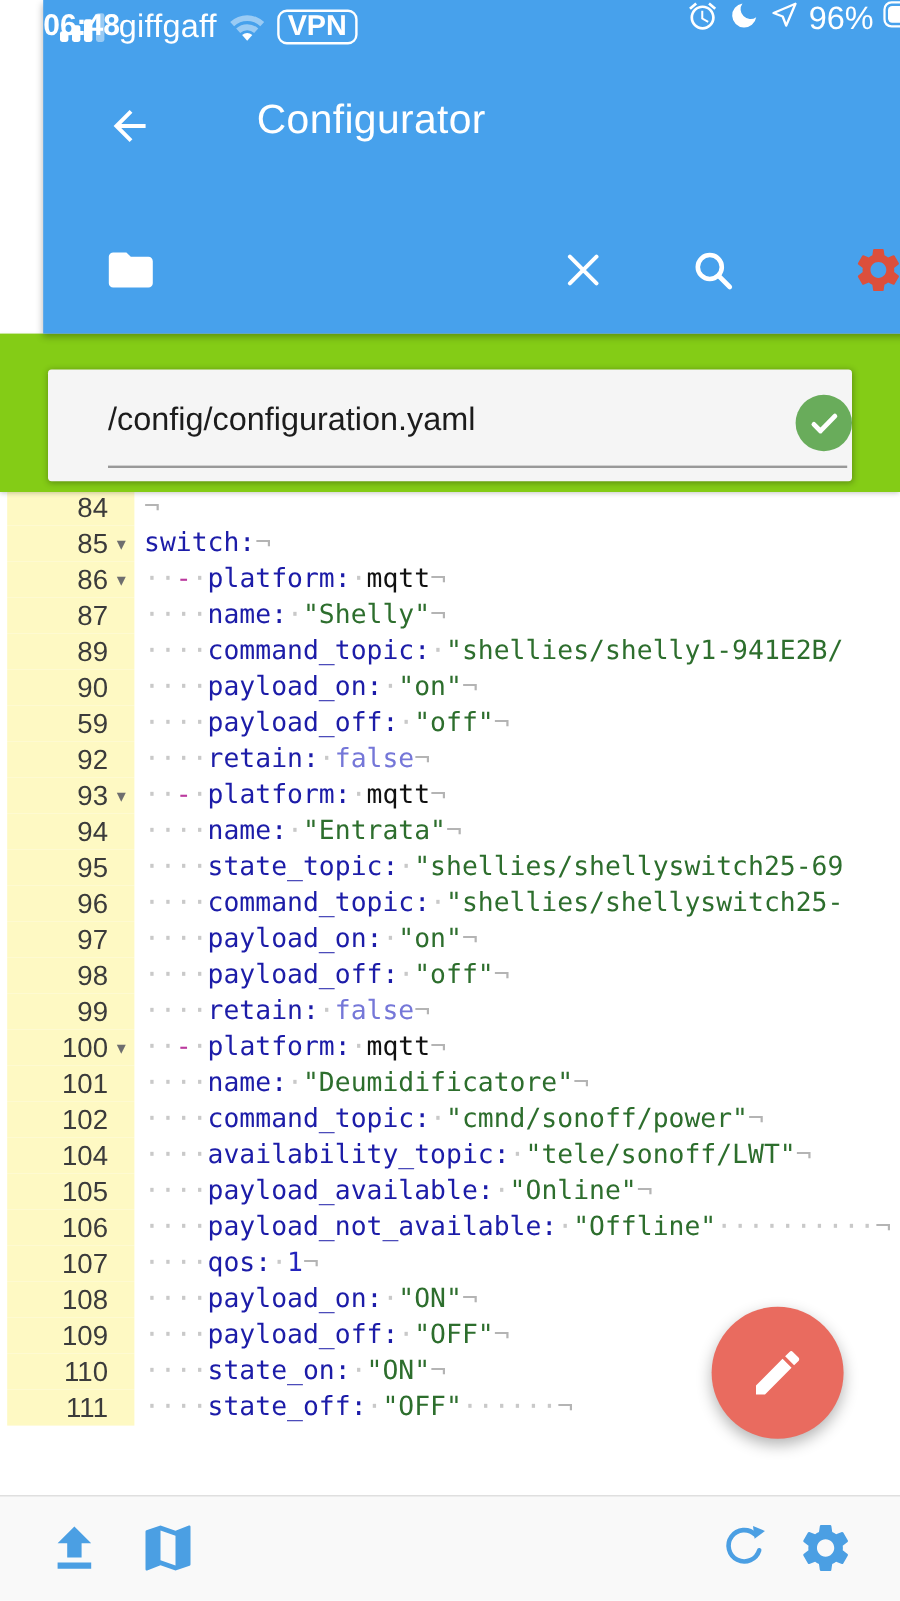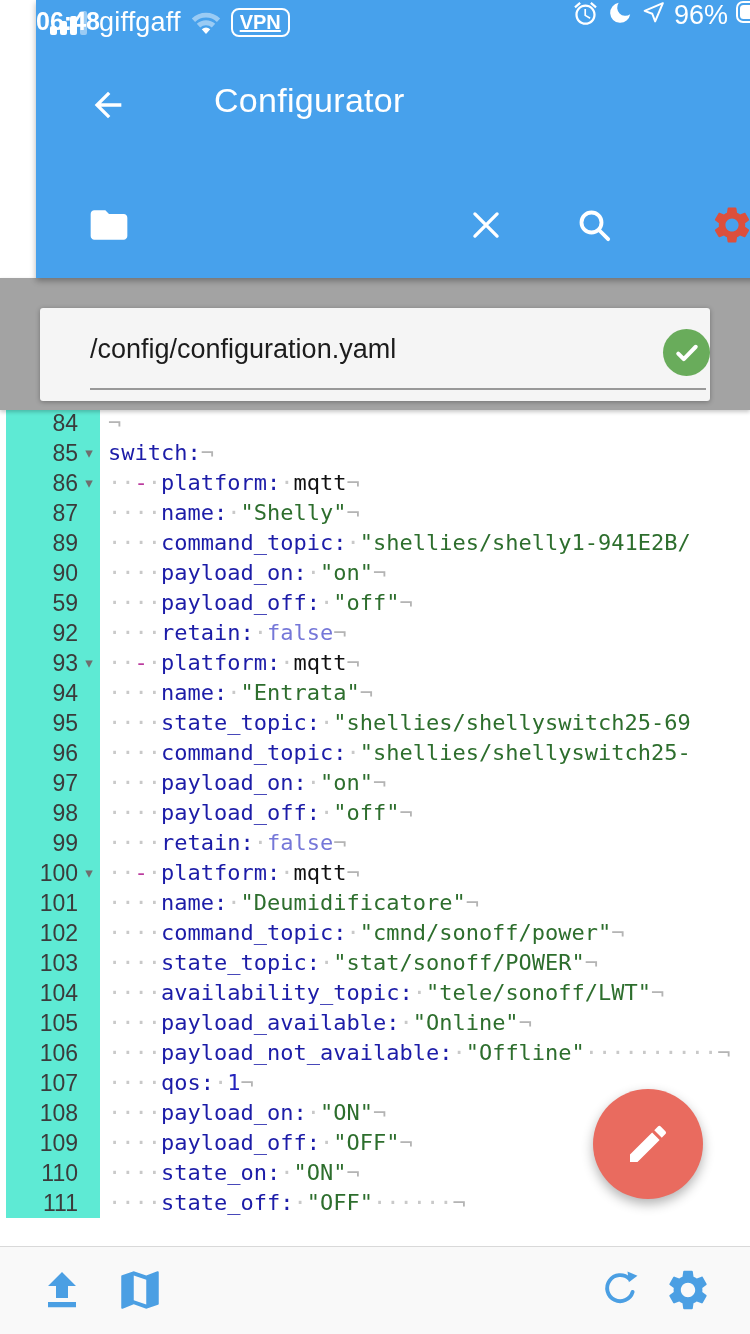--- a/index.html
+++ b/index.html
@@ -6,47 +6,47 @@
   body{
     width:750px;height:1334px;position:relative;overflow:hidden;background:#fff;
     font-family:"Liberation Sans", sans-serif;-webkit-font-smoothing:antialiased;
   }
   
   .bluehead{position:absolute;left:0;top:0;width:750px;height:278px;background:var(--app-blue,#47a1ec);
     box-shadow:0 3px 6px rgba(0,0,0,.3);z-index:5;margin-left:36px;}
   .statusbar{position:absolute;left:0;top:0;width:750px;height:45px;color:#fff;}
   .sb-left{position:absolute;left:13px;top:0;height:45px;display:flex;align-items:center;gap:8px;}
   .sb-carrier{font-size:27px;letter-spacing:.2px;}
-  .vpn-badge{border:2.5px solid #fff;border-radius:8px;font-size:20px;font-weight:600;
-    padding:1px 7px 2px 7px;line-height:22px;text-decoration:underline;}
+  .vpn-badge{border:2.5px solid #fff;border-radius:8px;font-size:24px;font-weight:600;
+    padding:1px 7px 2px 7px;line-height:22px;}
   .sb-time{position:absolute;left:0;right:0;top:7px;text-align:left;font-size:25px;font-weight:600;}
   .sb-right{position:absolute;right:10px;top:0;height:45px;display:flex;align-items:flex-start;gap:8px;}
   .sb-batt-pct{font-size:27px;}
   .appbar-backrow{position:absolute;left:0;top:45px;width:750px;height:120px;}
   .back-btn{position:absolute;left:50px;top:38px;width:44px;height:44px;display:flex;align-items:center;justify-content:center;cursor:pointer;}
   .app-title{position:absolute;left:178px;top:36px;font-size:34px;color:#fff;font-weight:400;letter-spacing:.3px;}
   .iconbtn{position:absolute;width:44px;height:44px;display:flex;align-items:center;justify-content:center;cursor:pointer;}
   .btn-folder{left:51px;top:203px;}
   .btn-close{left:428px;top:203px;}
   .btn-search{left:536px;top:203px;}
   .btn-settings-red{left:674px;top:203px;}
   
-  .filepanel{position:absolute;left:0;top:278px;width:750px;height:132px;background:#a3a3a3;
+  .filepanel{position:absolute;left:0;top:278px;width:750px;height:132px;background:#84cc16;
     box-shadow:0 2px 4px rgba(0,0,0,.22);z-index:4;}
   .pathcard{position:absolute;left:40px;top:30px;width:670px;height:93px;background:#f5f5f5;
     border-radius:3px;box-shadow:0 1px 5px rgba(0,0,0,.3);}
   .path-text{position:absolute;left:50px;top:26px;font-size:27px;color:#1c1c1c;}
   .path-underline{position:absolute;left:50px;top:80px;width:616px;height:2px;background:#999;}
   .check-badge{position:absolute;left:623px;top:21px;width:47px;height:47px;border-radius:50%;
     background:var(--check-green,#69ac5b);display:flex;align-items:center;justify-content:center;}
   
   .editor{position:absolute;left:0;top:410px;width:750px;height:836px;background:#fff;overflow:hidden;z-index:1;}
   .rows{margin-top:-2px;}
   .row{display:flex;height:30px;}
-  .gut{width:94px;margin-left:6px;background:#5eead4;display:flex;align-items:center;justify-content:flex-end;flex:none;}
+  .gut{width:106px;margin-left:6px;background:#fef9c3;display:flex;align-items:center;justify-content:flex-end;flex:none;}
   .num{font-size:23px;color:#3b3b3b;font-family:"Liberation Sans",sans-serif;}
   .fold{width:22px;text-align:center;font-size:15px;color:#6e6e6e;flex:none;}
   .c{flex:1;padding-left:8px;font-family:"DejaVu Sans Mono",monospace;font-size:22px;line-height:30px;
     white-space:pre;overflow:hidden;}
   .tk-k{color:var(--tk-key,#1c1ca8);}
   .tk-s{color:var(--tk-string,#2d6e2d);}
   .tk-d{color:var(--tk-dash,#bb3a9e);}
   .tk-b{color:var(--tk-bool,#7577d8);}
   .tk-n{color:var(--tk-number,#2424bd);}
   .tk-p{color:var(--tk-plain,#111);}
@@ -287,27 +287,20 @@
       </div>
       <div class="row">
         <div class="gut">
           <span class="num">102</span>
           <span class="fold"></span>
         </div>
         <div class="c"><span class="tk-w">····</span><span class="tk-k">command_topic:</span><span class="tk-w">·</span><span class="tk-s">"cmnd/sonoff/power"</span><span class="tk-e">¬</span></div>
       </div>
       <div class="row">
         <div class="gut">
-          <span class="num">103</span>
-          <span class="fold"></span>
-        </div>
-        <div class="c"><span class="tk-w">····</span><span class="tk-k">state_topic:</span><span class="tk-w">·</span><span class="tk-s">"stat/sonoff/POWER"</span><span class="tk-e">¬</span></div>
-      </div>
-      <div class="row">
-        <div class="gut">
           <span class="num">104</span>
           <span class="fold"></span>
         </div>
         <div class="c"><span class="tk-w">····</span><span class="tk-k">availability_topic:</span><span class="tk-w">·</span><span class="tk-s">"tele/sonoff/LWT"</span><span class="tk-e">¬</span></div>
       </div>
       <div class="row">
         <div class="gut">
           <span class="num">105</span>
           <span class="fold"></span>
         </div>

